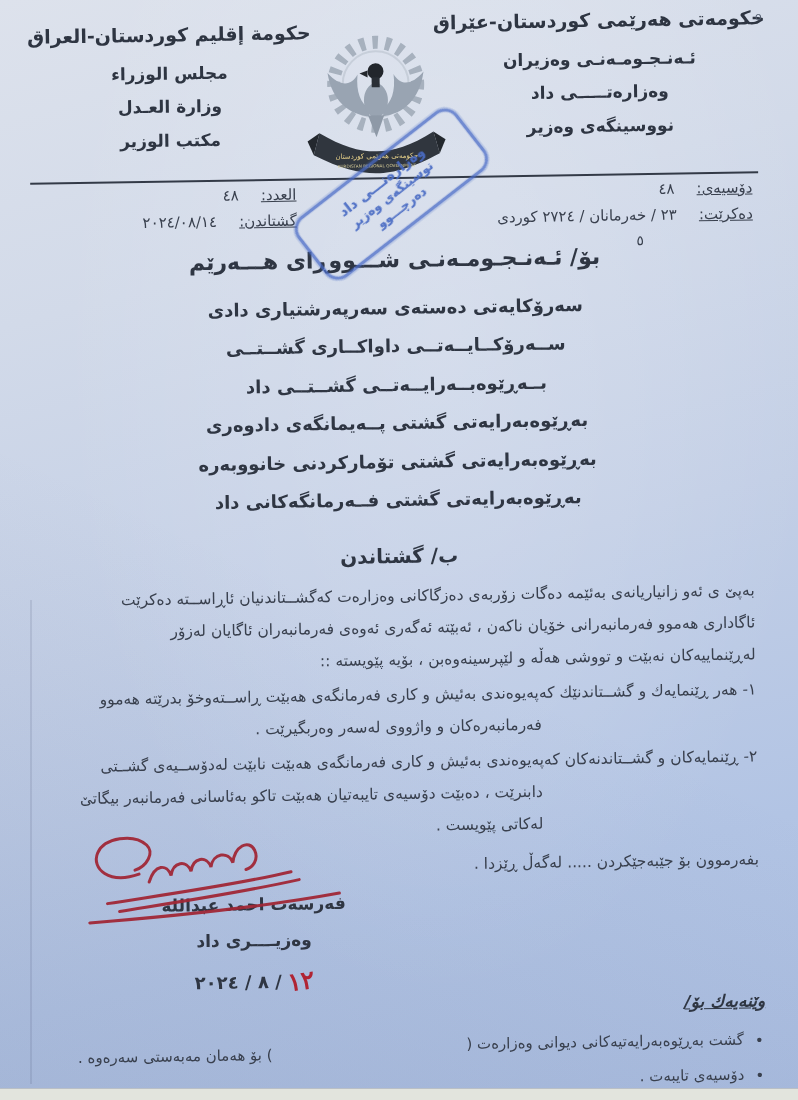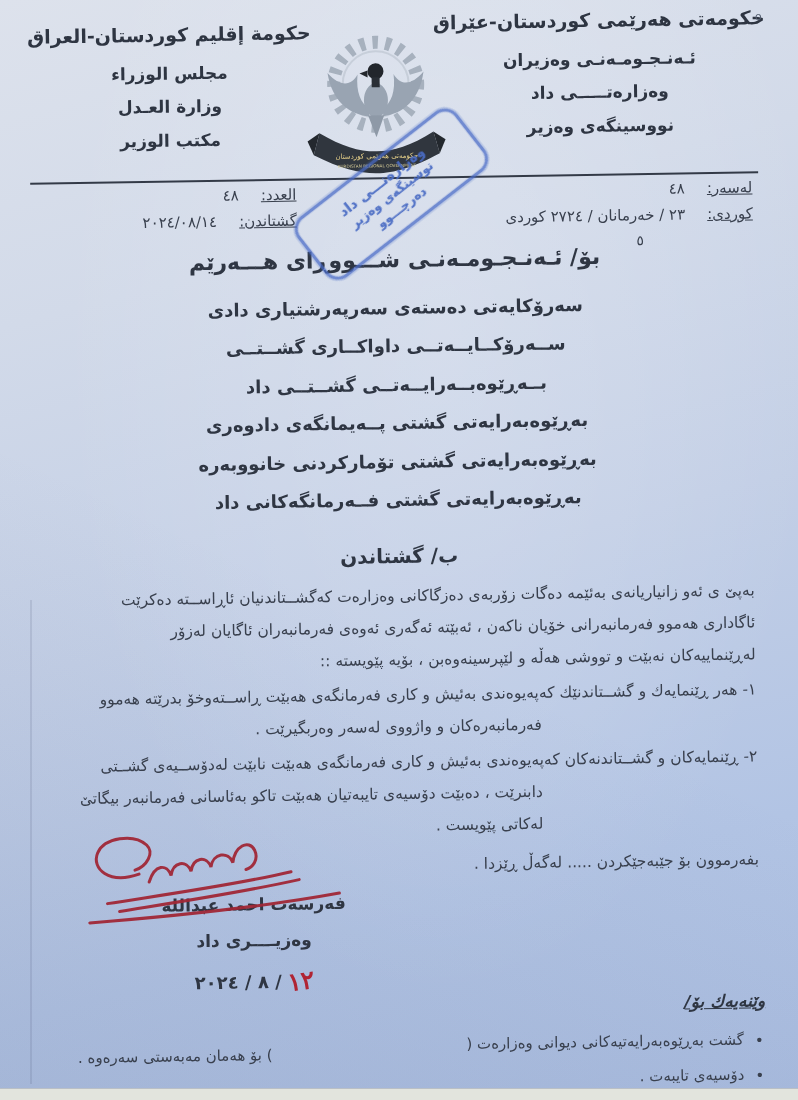--- a/index.html
+++ b/index.html
@@ -117,25 +117,25 @@
         <path d="M134,108 L146,116 L140,130 Z" fill="#23282e"></path>
         <text x="77" y="134" text-anchor="middle" font-size="7" fill="#e8d28a">حكومەتی هەرێمی كوردستان</text>
         <text x="77" y="143" text-anchor="middle" font-size="4.2" fill="#d9cf9a">KURDISTAN REGIONAL GOVERNMENT</text>
       </svg>
     </div>
 
     <div class="rule"></div>
 
     <div class="refs refs-right">
       <div class="ref-row">
-        <span class="lab">لەسەر:</span>
+        <span class="lab">دۆسیەی:</span>
         <span class="val">٤٨</span>
       </div>
       <div class="ref-row">
-        <span class="lab">كوردی:</span>
+        <span class="lab">دەكرێت:</span>
         <span class="val">٢٣ / خەرمانان /  ٢٧٢٤  كوردی</span>
       </div>
       <div class="ref-note">٥</div>
     </div>
 
     <div class="refs refs-left">
       <div class="ref-row">
         <span class="lab">العدد:</span>
         <span class="val">٤٨</span>
       </div>

